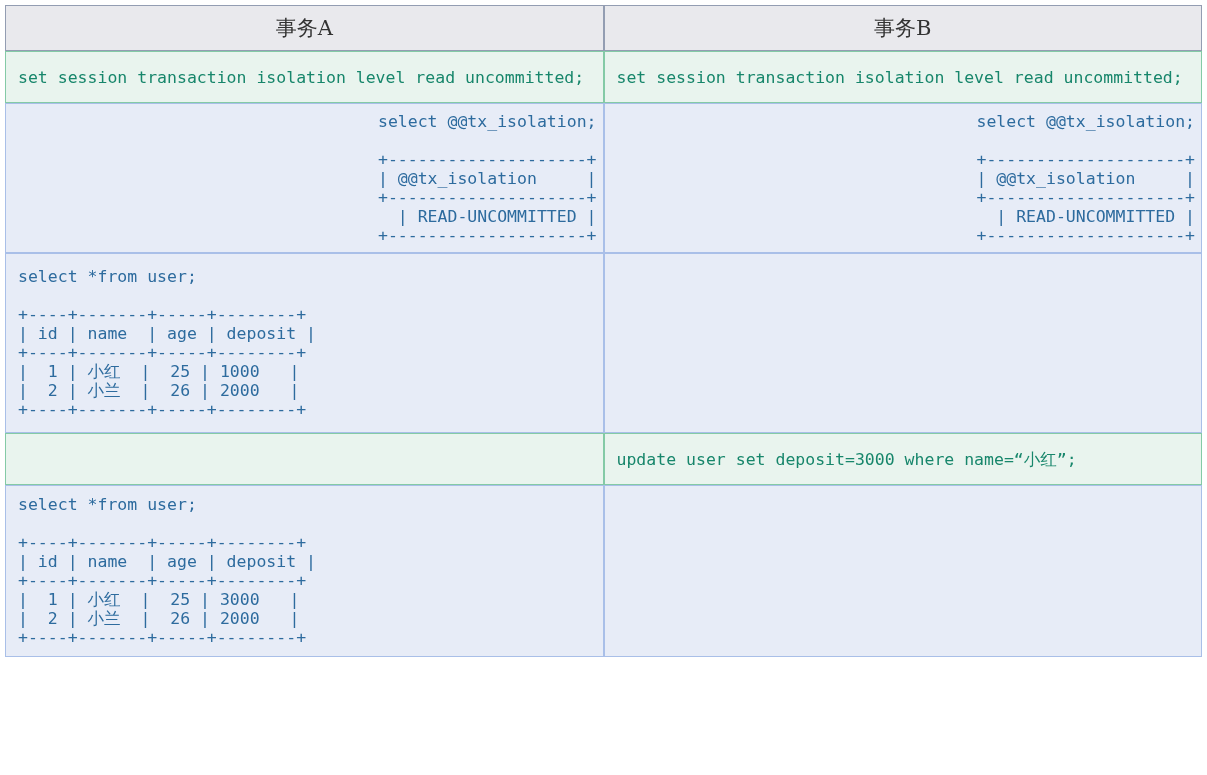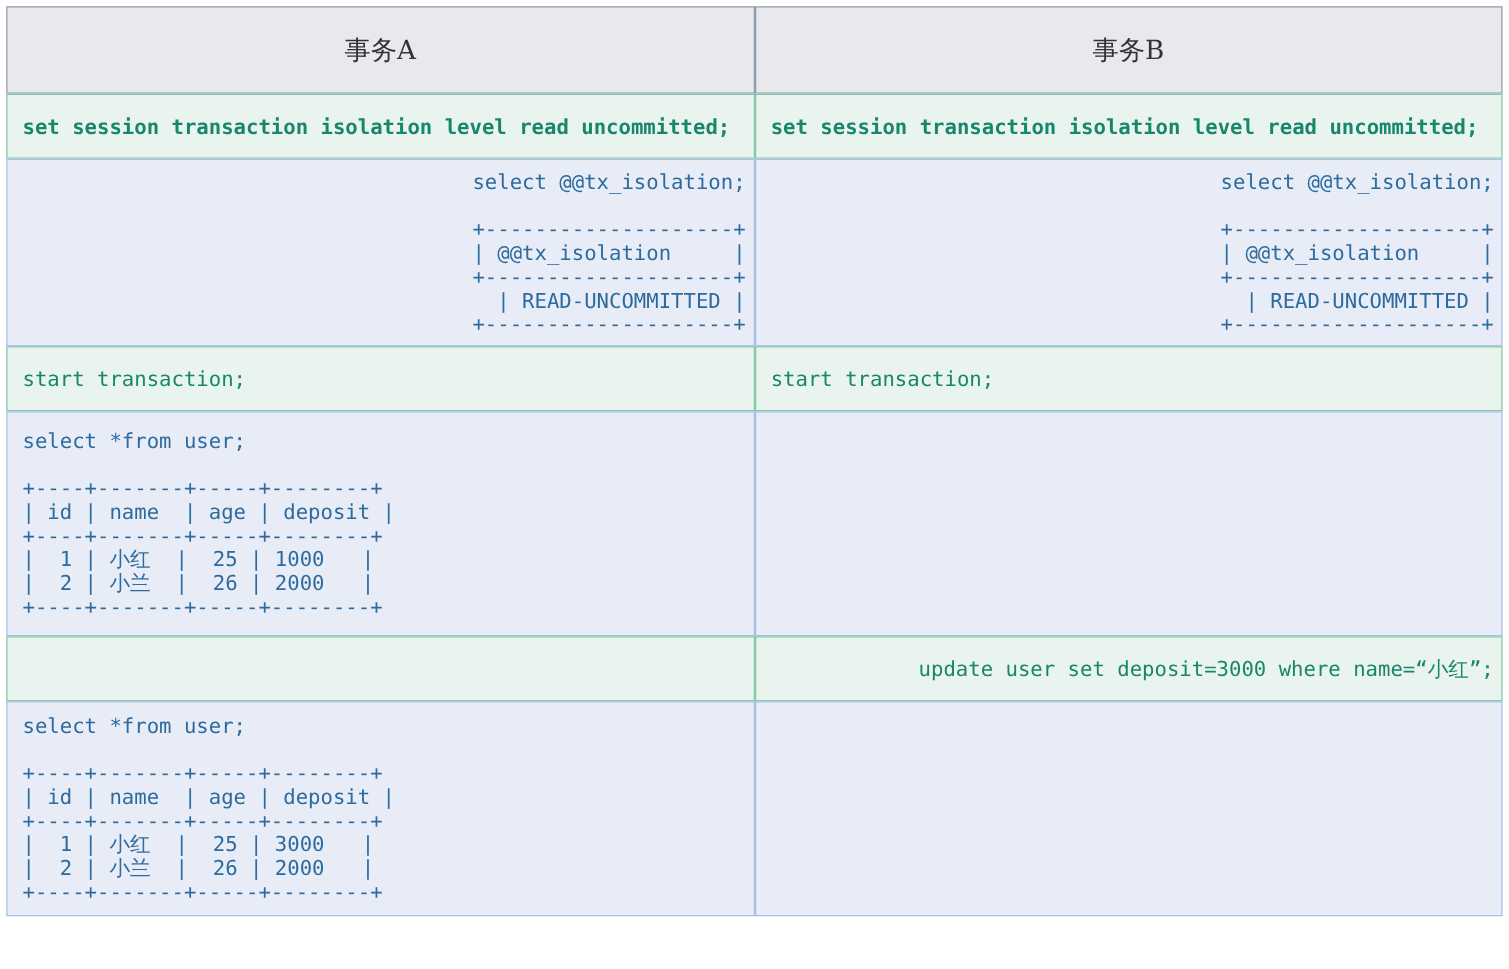--- a/index.html
+++ b/index.html
@@ -22,21 +22,21 @@
   th.hdr {
     height: 44px;
     background: var(--header-bg);
     border: 1px solid var(--header-border);
     color: var(--header-text);
     font-family: "DejaVu Serif", serif;
     font-weight: normal;
     font-size: 21px;
     text-align: center;
     vertical-align: middle;
-    padding: 12px;
+    padding: 0;
   }
   td {
     padding: 0;
     vertical-align: middle;
   }
   tr.row-green td {
     background: var(--green-row-bg);
     border: 1px solid var(--green-row-border);
   }
   tr.row-blue td {
@@ -49,25 +49,25 @@
     font-family: "DejaVu Sans Mono", monospace;
     font-size: 16.5px;
     line-height: 19px;
     white-space: pre;
     overflow: hidden;
   }
   tr.row-green td pre.code { color: var(--green-text); }
   tr.row-blue  td pre.code { color: var(--blue-text); }
 
   
-  tr.r0 td { height: 50px; font-weight: bold; }
+  tr.r0 td { height: 50px; }
   tr.r1 td { height: 148px; text-align: right; }
   tr.r2 td { height: 50px; }
   tr.r3 td { height: 178px; }
-  tr.r4 td { height: 50px; text-align: right; }
+  tr.r4 td { height: 50px; }
   tr.r5 td { height: 170px; }
   tr.r6 td { height: 48px; }
 </style>
 </head>
 <body>
 
 <div class="page">
   <table class="tx-table">
     <colgroup>
       <col style="width:50%">
@@ -101,28 +101,20 @@
         <td>
             <pre class="code">select @@tx_isolation;
 
 +--------------------+
 | @@tx_isolation     |
 +--------------------+
 | READ-UNCOMMITTED |
 +--------------------+</pre>
           </td>
       </tr>
-      <tr class="row-green r2">
-        <td>
-            <pre class="code">start transaction;</pre>
-          </td>
-        <td>
-            <pre class="code">start transaction;</pre>
-          </td>
-      </tr>
       <tr class="row-blue r3">
         <td>
             <pre class="code">select *from user;
 
 +----+-------+-----+--------+
 | id | name  | age | deposit |
 +----+-------+-----+--------+
 |  1 | 小红  |  25 | 1000   |
 |  2 | 小兰  |  26 | 2000   |
 +----+-------+-----+--------+</pre>

